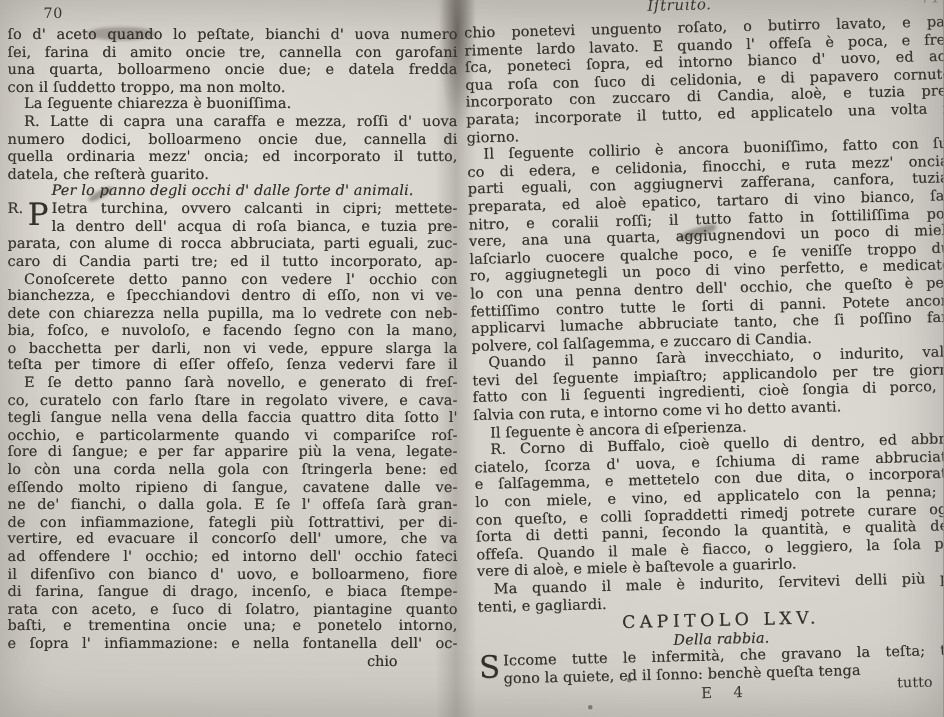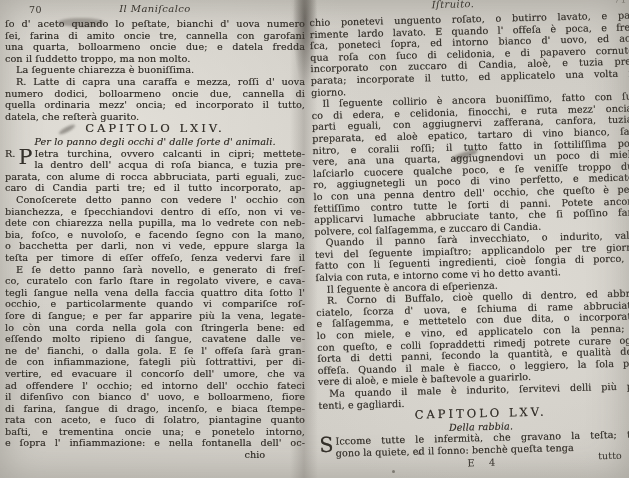--- a/index.html
+++ b/index.html
@@ -58,33 +58,31 @@
   .sp1 { left:418px; top:452px; } .sp2 { left:392px; top:470px; }
 </style>
 </head>
 <body>
 
 <div class="scan">
 
   <div class="page page-left">
     <div class="hdr hdr-left">
       <span class="pn">70</span>
-      <span class="rt">Il Maniſcalco</span>
     </div>
     <div class="lines" id="left-lines">
         <div class="line"><span>ſo d' aceto quando lo peſtate, bianchi d' uova numero</span></div>
         <div class="line"><span>ſei, farina di amito oncie tre, cannella con garofani</span></div>
         <div class="line"><span>una quarta, bolloarmeno oncie due; e datela fredda</span></div>
         <div class="line end"><span>con il ſuddetto troppo, ma non molto.</span></div>
         <div class="line ind end"><span>La ſeguente chiarezza è buoniſſima.</span></div>
         <div class="line ind"><span>R. Latte di capra una caraffa e mezza, roſſi d' uova</span></div>
         <div class="line"><span>numero dodici, bolloarmeno oncie due, cannella di</span></div>
         <div class="line"><span>quella ordinaria mezz' oncia; ed incorporato il tutto,</span></div>
         <div class="line end"><span>datela, che reſterà guarito.</span></div>
-        <div class="line chapter"><span>CAPITOLO LXIV.</span></div>
         <div class="line subtitle"><span>Per lo panno degli occhi d' dalle ſorte d' animali.</span></div>
         <div class="line"><span class="pre">R.</span><span class="drop">P</span><span>Ietra turchina, ovvero calcanti in cipri; mettete-</span></div>
         <div class="line"><span>la dentro dell' acqua di roſa bianca, e tuzia pre-</span></div>
         <div class="line"><span>parata, con alume di rocca abbruciata, parti eguali, zuc-</span></div>
         <div class="line"><span>caro di Candia parti tre; ed il tutto incorporato, ap-</span></div>
         <div class="line ind"><span>Conoſcerete detto panno con vedere l' occhio con</span></div>
         <div class="line"><span>bianchezza, e ſpecchiandovi dentro di eſſo, non vi ve-</span></div>
         <div class="line"><span>dete con chiarezza nella pupilla, ma lo vedrete con neb-</span></div>
         <div class="line"><span>bia, foſco, e nuvoloſo, e facendo ſegno con la mano,</span></div>
         <div class="line"><span>o bacchetta per darli, non vi vede, eppure slarga la</span></div>

